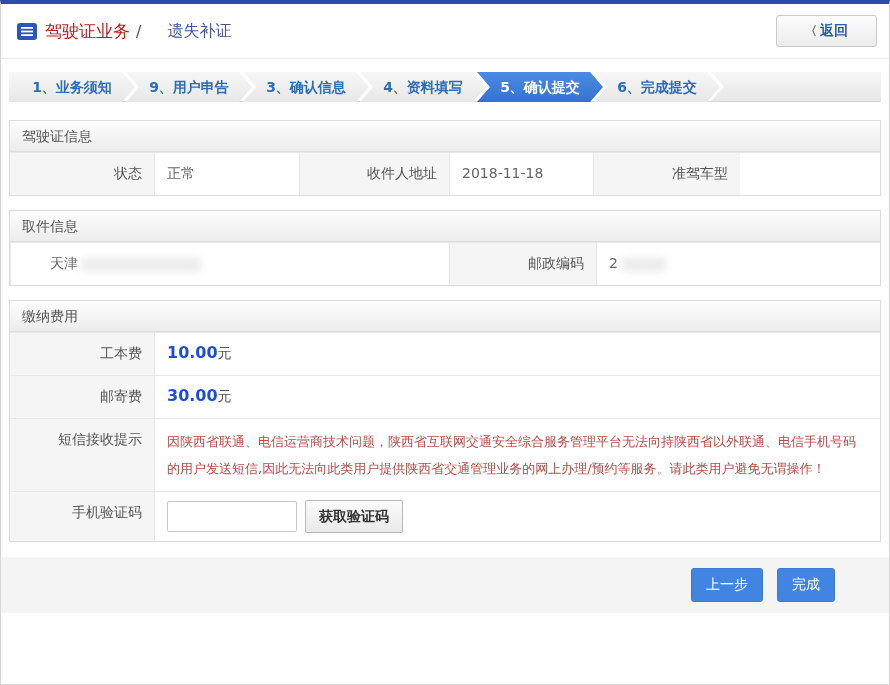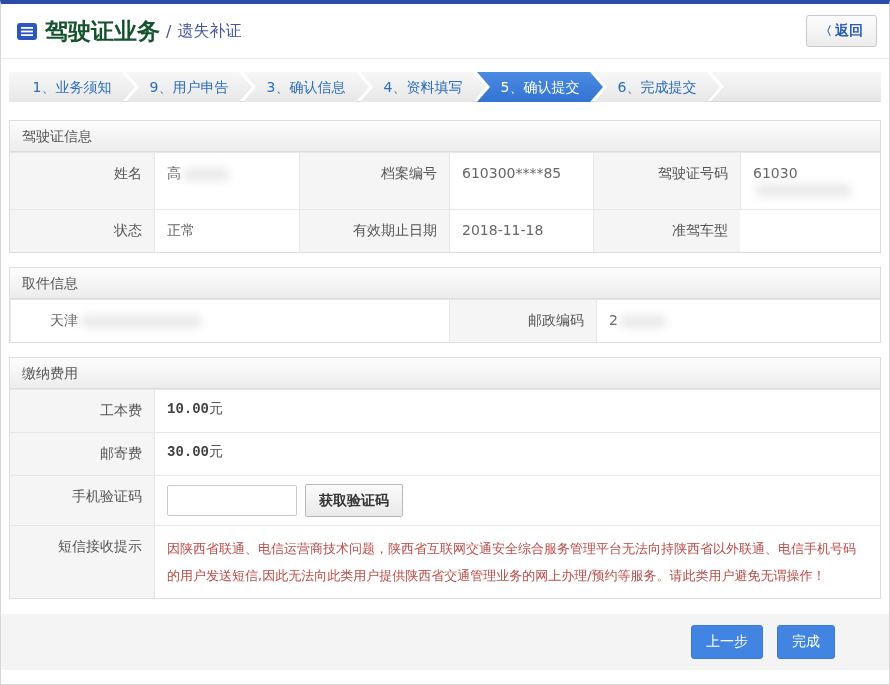--- a/index.html
+++ b/index.html
@@ -3,30 +3,30 @@
 <meta charset="utf-8">
 <style>
   * { box-sizing: border-box; }
   html,body { margin:0; padding:0; background:#fff; }
   body { font-family:"DejaVu Sans","Liberation Sans",sans-serif; font-size:14px; color:#555; }
   .page { width:890px; height:685px; border:1px solid #d6d6d6; border-top:4px solid #2b4da8; background:#fff; overflow:hidden; }
 
   
   .hdr { display:flex; align-items:center; height:55px; padding:0 12px 0 16px; border-bottom:1px solid #e9e9e9; }
   .list-icon { width:20px; height:17px; margin-right:8px; flex:0 0 auto; }
-  .hdr-title { color:#14532d; font-size:23px; font-weight:bold; }
+  .hdr-title { color:#b91c1c; font-size:17px; font-weight:normal; }
   .hdr-sep { color:#44549e; font-size:16px; margin:0 6px; }
-  .hdr-sub { color:#44549e; font-size:16px; }
-  .back-btn { margin-left:auto; padding:6px 13px; background:linear-gradient(#fcfcfc,#ececec); border:1px solid #c9c9c9; border-radius:3px; color:#2a5db0; font-size:14px; font-weight:bold; cursor:pointer; }
+  .hdr-sub { color:#44549e; font-size:16px;margin-left:20px; }
+  .back-btn { margin-left:auto; padding:6px 28px; background:linear-gradient(#fcfcfc,#ececec); border:1px solid #c9c9c9; border-radius:3px; color:#2a5db0; font-size:14px; font-weight:bold; cursor:pointer; }
   .back-btn .chev { font-size:12px; margin-right:3px; font-weight:bold; }
 
   
   .steps { display:flex; margin:13px 8px 18px 8px; height:30px; border-bottom:1px solid #d8d8d8; background:#fff; }
   .step { position:relative; flex:0 0 126px; height:30px; line-height:30px; text-align:center;
-          background:linear-gradient(#f7f7f7,#e7e7e7); color:#2a6db8; font-weight:normal; font-size:14px;
+          background:linear-gradient(#f7f7f7,#e7e7e7); color:#2a6db8; font-weight:bold; font-size:14px;
           clip-path:polygon(0 0, calc(100% - 13px) 0, 100% 50%, calc(100% - 13px) 100%, 0 100%, 13px 50%);
           margin-left:-9px; cursor:pointer; }
   .step.first { clip-path:polygon(0 0, calc(100% - 13px) 0, 100% 50%, calc(100% - 13px) 100%, 0 100%); margin-left:0; }
   .step.active { background:linear-gradient(#4c8be2,#3273d3); color:#fff; }
   .step-filler { flex:1; background:linear-gradient(#f7f7f7,#e7e7e7); clip-path:polygon(0 0,100% 0,100% 100%,0 100%, 13px 50%); margin-left:-9px; }
 
   
   .sec { margin:0 8px 14px 8px; border:1px solid #dcdcdc; }
   .sec-h { height:31px; line-height:30px; padding-left:12px; background:linear-gradient(#fdfdfd,#ececec); border-bottom:1px solid #dcdcdc; font-weight:normal; color:#555; font-size:14px; }
   .trow { display:flex; border-top:1px solid #e7e7e7; align-items:stretch; }
@@ -35,21 +35,21 @@
   .cv { background:#fff; color:#666; padding:12px 0 12px 12px; border-left:1px solid #e7e7e7; }
   .cv.mid { border-right:1px solid #e7e7e7; }
   .w1{width:144px;} .w2{width:146px;} .w3{width:149px;} .w4{width:145px;} .w5{width:146px;} .wf{flex:1;}
   .wspan{width:440px;padding-left:39px;}
 
   
   .blur { display:inline-block; height:13px; background:#d9d9d9; border-radius:3px; filter:blur(4px); opacity:.55; vertical-align:middle; margin-left:3px; }
   .b30{width:30px;} .b45{width:45px;} .b60{width:60px;} .b70{width:70px;} .b95{width:95px;} .b120{width:120px;}
 
   
-  .fee-num { color:#404040; font-weight:bold; font-size:14px;font-family:Liberation Mono, monospace; }
+  .fee-num { color:#1d4ed8; font-weight:bold; font-size:16px; }
   .fee-unit { color:#555; font-size:14px; }
   .fee-cell { padding-top:10px; padding-bottom:10px; }
 
   
   .code-cell { padding-top:8px; padding-bottom:8px; display:flex; align-items:center; }
   .code-input { width:130px; height:31px; border:1px solid #c9c9c9; border-radius:2px; padding:0 6px; font-size:14px; color:#333; }
   .get-code-btn { height:33px; margin-left:8px; padding:0 13px; background:linear-gradient(#fbfbfb,#e9e9e9); border:1px solid #b9b9b9; border-radius:2px; font-size:14px; font-weight:bold; color:#333; cursor:pointer; }
 
   
   .notice-cell { color:#b94a46; font-size:13px; line-height:27px; padding:9px 18px 9px 12px; }
@@ -84,31 +84,23 @@
     <div class="step">3、确认信息</div>
     <div class="step">4、资料填写</div>
     <div class="step active">5、确认提交</div>
     <div class="step">6、完成提交</div>
     <div class="step-filler"></div>
   </div>
 
   <div class="sec">
     <div class="sec-h">驾驶证信息</div>
     <div class="trow">
-      <div class="cl w1">姓名</div>
-      <div class="cv mid w2"><span>高</span><span class="blur b45"></span></div>
-      <div class="cl w3">档案编号</div>
-      <div class="cv mid w4">610300****85</div>
-      <div class="cl w5">驾驶证号码</div>
-      <div class="cv wf"><span>61030</span><span class="blur b95"></span></div>
-    </div>
-    <div class="trow">
       <div class="cl w1">状态</div>
       <div class="cv mid w2">正常</div>
-      <div class="cl w3">有效期止日期</div>
+      <div class="cl w3">收件人地址</div>
       <div class="cv mid w4">2018-11-18</div>
       <div class="cl w5">准驾车型</div>
     </div>
   </div>
 
   <div class="sec">
     <div class="sec-h">取件信息</div>
     <div class="trow">
       <div class="cv mid wspan"><span>天津</span><span class="blur b120"></span></div>
       <div class="cl w5">邮政编码</div>
@@ -120,29 +112,29 @@
     <div class="sec-h">缴纳费用</div>
     <div class="trow">
       <div class="cl w1">工本费</div>
       <div class="cv wf fee-cell"><span class="fee-num">10.00</span><span class="fee-unit">元</span></div>
     </div>
     <div class="trow">
       <div class="cl w1">邮寄费</div>
       <div class="cv wf fee-cell"><span class="fee-num">30.00</span><span class="fee-unit">元</span></div>
     </div>
     <div class="trow">
+      <div class="cl w1">短信接收提示</div>
+      <div class="cv wf notice-cell">因陕西省联通、电信运营商技术问题，陕西省互联网交通安全综合服务管理平台无法向持陕西省以外联通、电信手机号码的用户发送短信,因此无法向此类用户提供陕西省交通管理业务的网上办理/预约等服务。请此类用户避免无谓操作！</div>
+    </div>
+    <div class="trow">
       <div class="cl w1">手机验证码</div>
       <div class="cv wf code-cell">
         <input class="code-input" type="text" value="" style="">
         <button class="get-code-btn">获取验证码</button>
       </div>
-    </div>
-    <div class="trow">
-      <div class="cl w1">短信接收提示</div>
-      <div class="cv wf notice-cell">因陕西省联通、电信运营商技术问题，陕西省互联网交通安全综合服务管理平台无法向持陕西省以外联通、电信手机号码的用户发送短信,因此无法向此类用户提供陕西省交通管理业务的网上办理/预约等服务。请此类用户避免无谓操作！</div>
     </div>
   </div>
 
   <div class="footer">
     <button class="btn-blue">上一步</button>
     <button class="btn-blue">完成</button>
   </div>
 
 </div>
 

